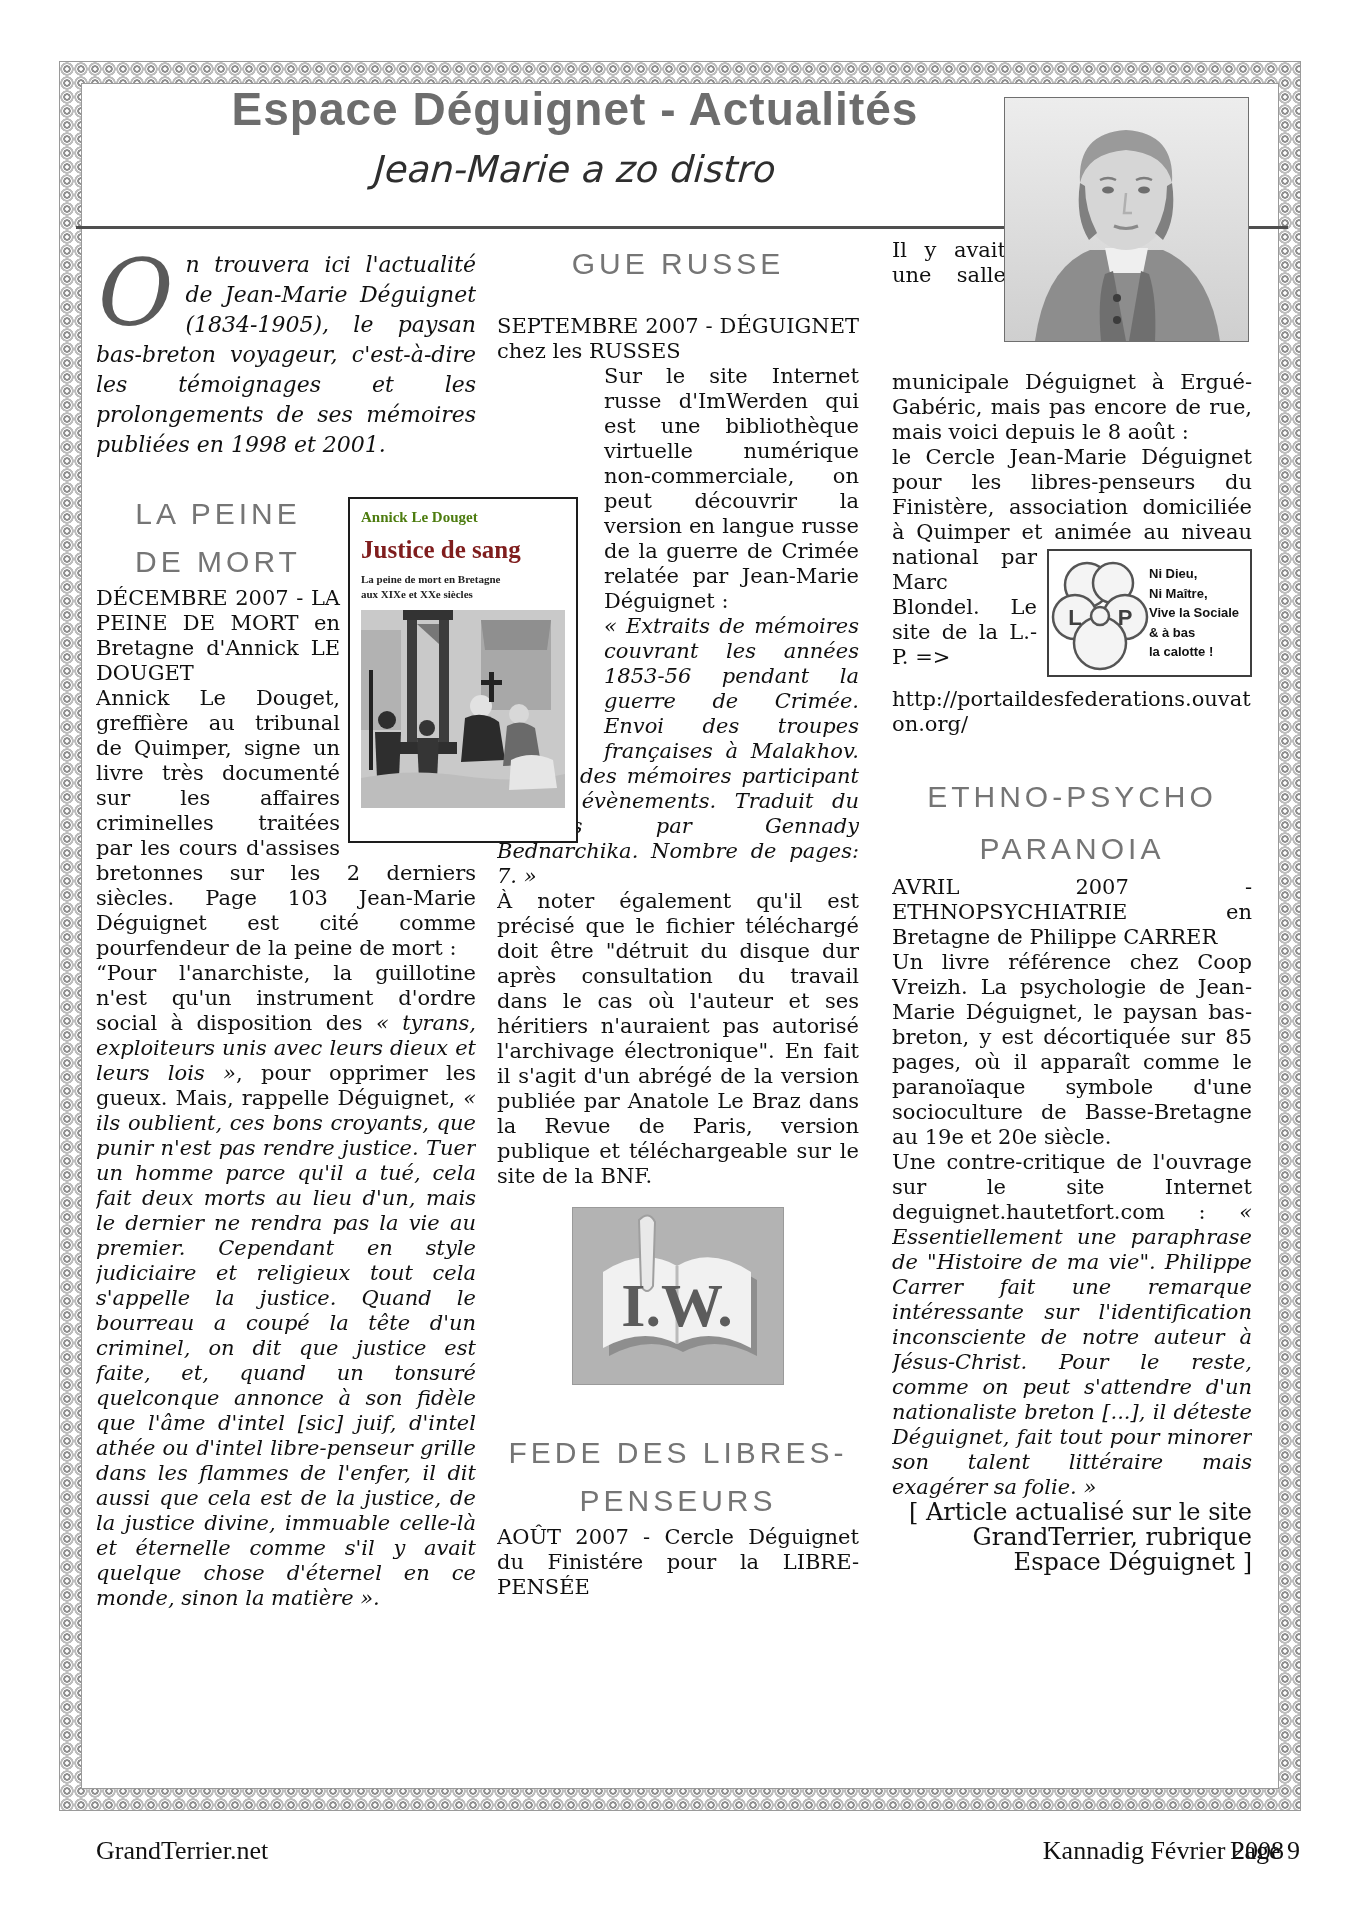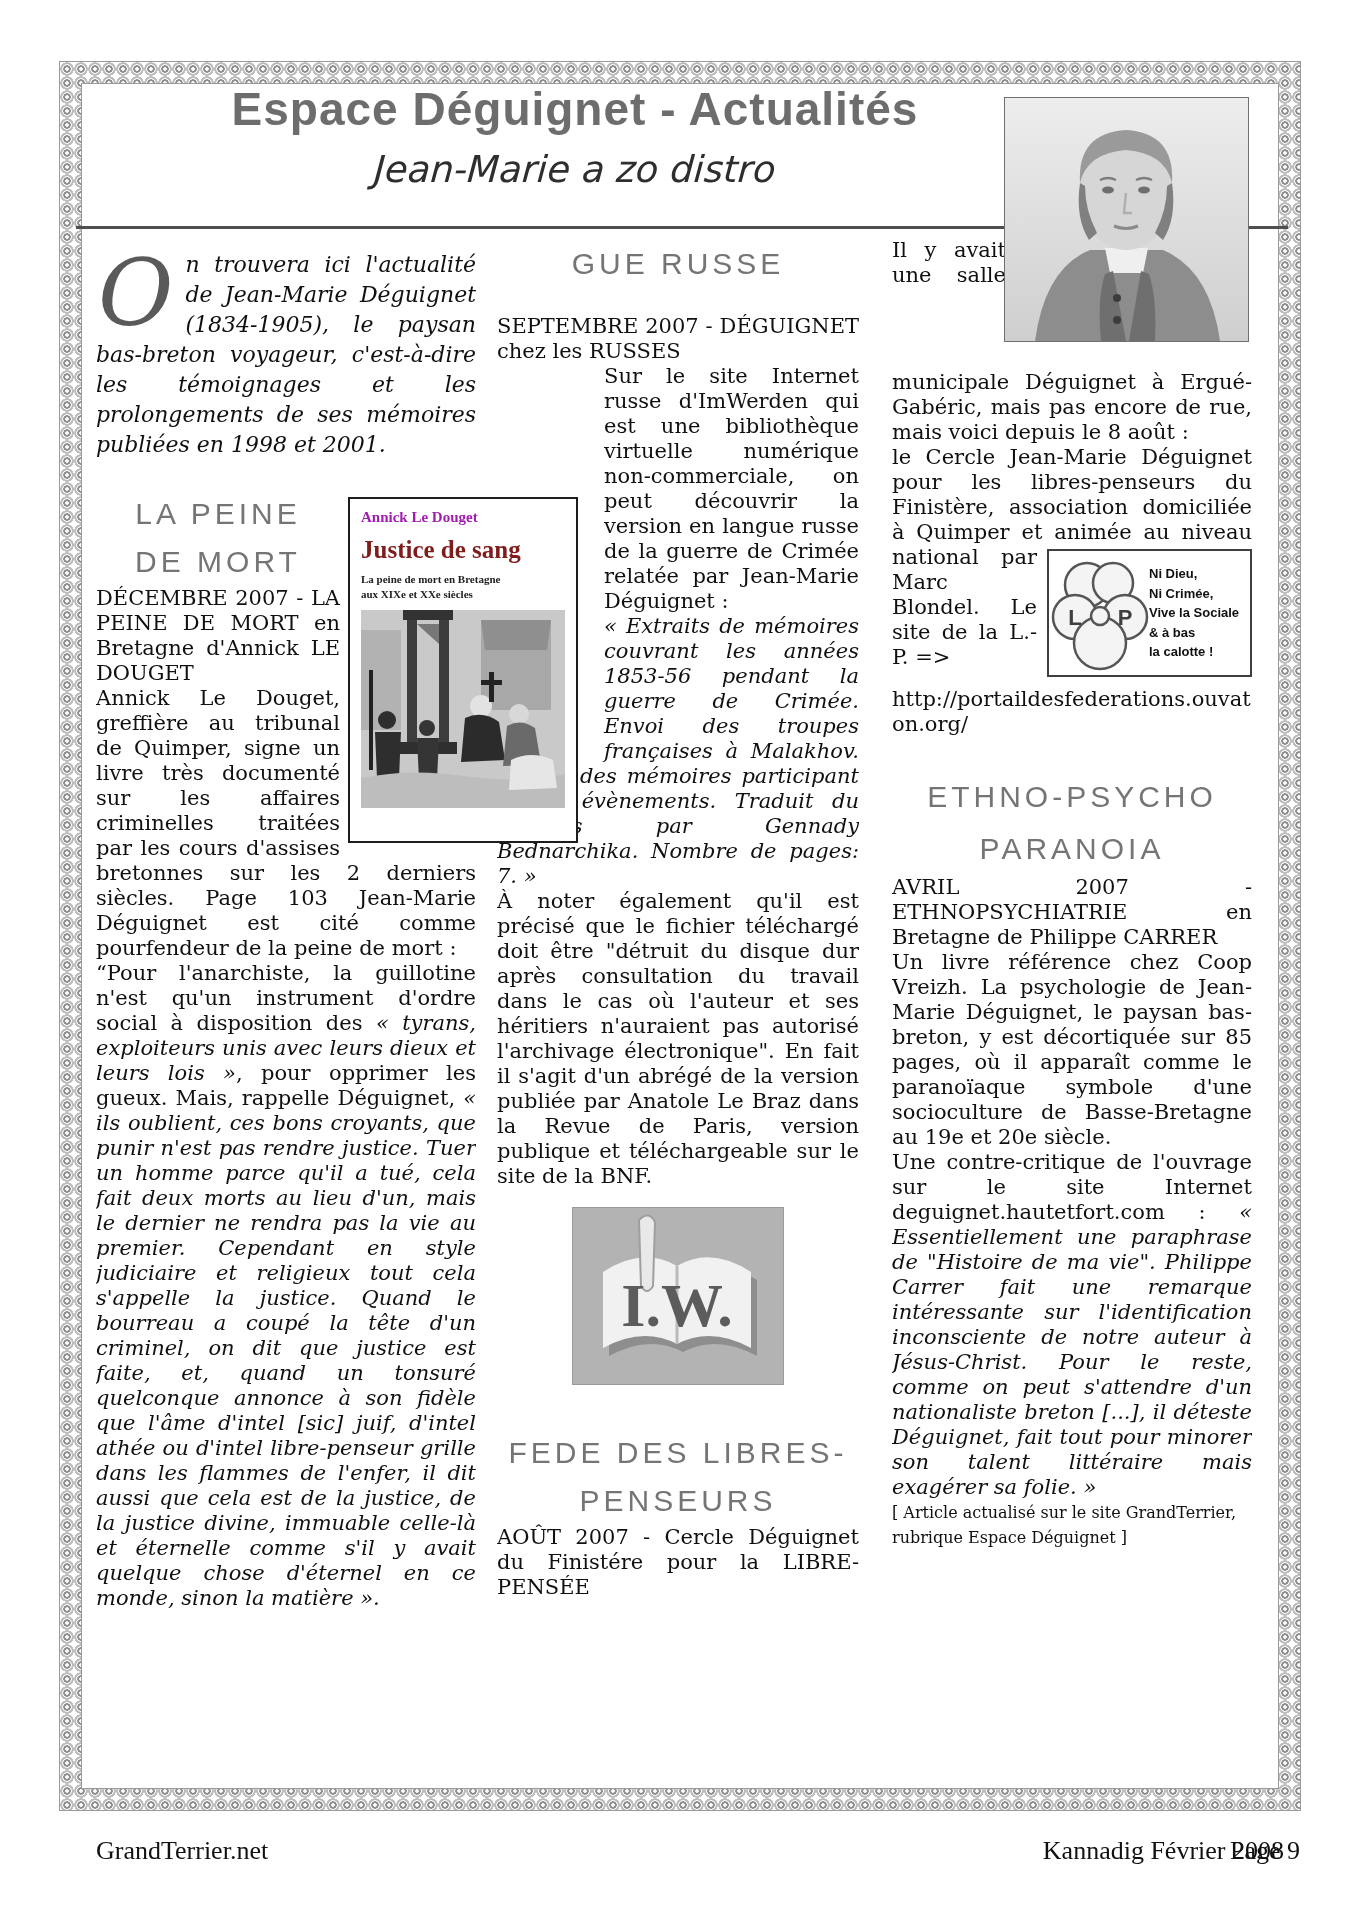--- a/index.html
+++ b/index.html
@@ -68,27 +68,27 @@
   .lp-box { float:right; width:205px; height:128px; border:2px solid #3f3f3f; background:#ffffff;
             margin:4px 0 10px 10px; display:flex; align-items:center; box-sizing:border-box; }
   .lp-text { display:block; width:98px; font-family:"Liberation Sans", sans-serif; font-weight:bold;
              font-size:13px; line-height:1.5; color:#111; text-align:left; }
   .lp-line { display:block; }
   .url { display:block; clear:right; word-break:break-all; }
   .h-ethno  { margin-top:34px; line-height:52px; }
   .p-avril  { margin-top:28px; }
   .p-livre  { margin-top:28px; }
   .p-crit   { margin-top:28px; }
-  .p-note   { margin-top:32px; font-size:16px; line-height:25px; text-align:left; }
+  .p-note   { margin-top:32px; font-size:24px; line-height:25px; text-align:right; }
 
   
   .cover { position:absolute; left:348px; top:497px; width:230px; height:346px; background:#ffffff;
            border:2px solid #1d1d1d; z-index:4; padding:10px 11px; box-sizing:border-box;
            font-family:"Liberation Serif", serif; text-align:left; }
-  .cover-author { font-weight:bold; font-size:15px; color:#a21caf; }
+  .cover-author { font-weight:bold; font-size:15px; color:#4d7c0f; }
   .cover-title  { font-weight:bold; font-size:25px; color:#7f1d1d; margin-top:10px; }
   .cover-sub    { font-weight:bold; font-size:11px; color:#222; margin-top:8px; line-height:1.35; width:150px; }
   .cover-art    { margin-top:8px; width:100%; height:198px; display:block; }
 
   .footer { position:absolute; left:60px; top:1836px; width:1240px;
             font-family:"Liberation Serif", serif; font-size:26px; color:#111; }
   .footer-left   { position:absolute; left:36px; top:0; }
   .footer-center { display:block; width:100%; text-align:right; }
   .footer-right  { position:absolute; right:16px; top:0; }
 </style>
@@ -226,21 +226,21 @@
               <circle cx="26" cy="64" r="22"></circle>
               <circle cx="76" cy="64" r="22"></circle>
               <circle cx="51" cy="90" r="26"></circle>
               <circle cx="51" cy="63" r="9"></circle>
             </g>
             <text x="26" y="72" text-anchor="middle" font-family="Liberation Sans, sans-serif" font-weight="bold" font-size="22" fill="#3f3f3f">L</text>
             <text x="76" y="72" text-anchor="middle" font-family="Liberation Sans, sans-serif" font-weight="bold" font-size="22" fill="#3f3f3f">P</text>
           </svg>
           <span class="lp-text">
             <span class="lp-line">Ni Dieu,</span>
-            <span class="lp-line">Ni Crimée,</span>
+            <span class="lp-line">Ni Maître,</span>
             <span class="lp-line">Vive la Sociale</span>
             <span class="lp-line">&amp; à bas</span>
             <span class="lp-line">la calotte !</span>
           </span>
         </span><span>national par Marc Blondel. Le site de la L.-P.  =&gt; </span><span class="url">http://portaildesfederations.ouvaton.org/</span></p>
 
     <div class="hand h-ethno">
       <div>ETHNO-PSYCHO</div>
       <div>PARANOIA</div>
     </div>

